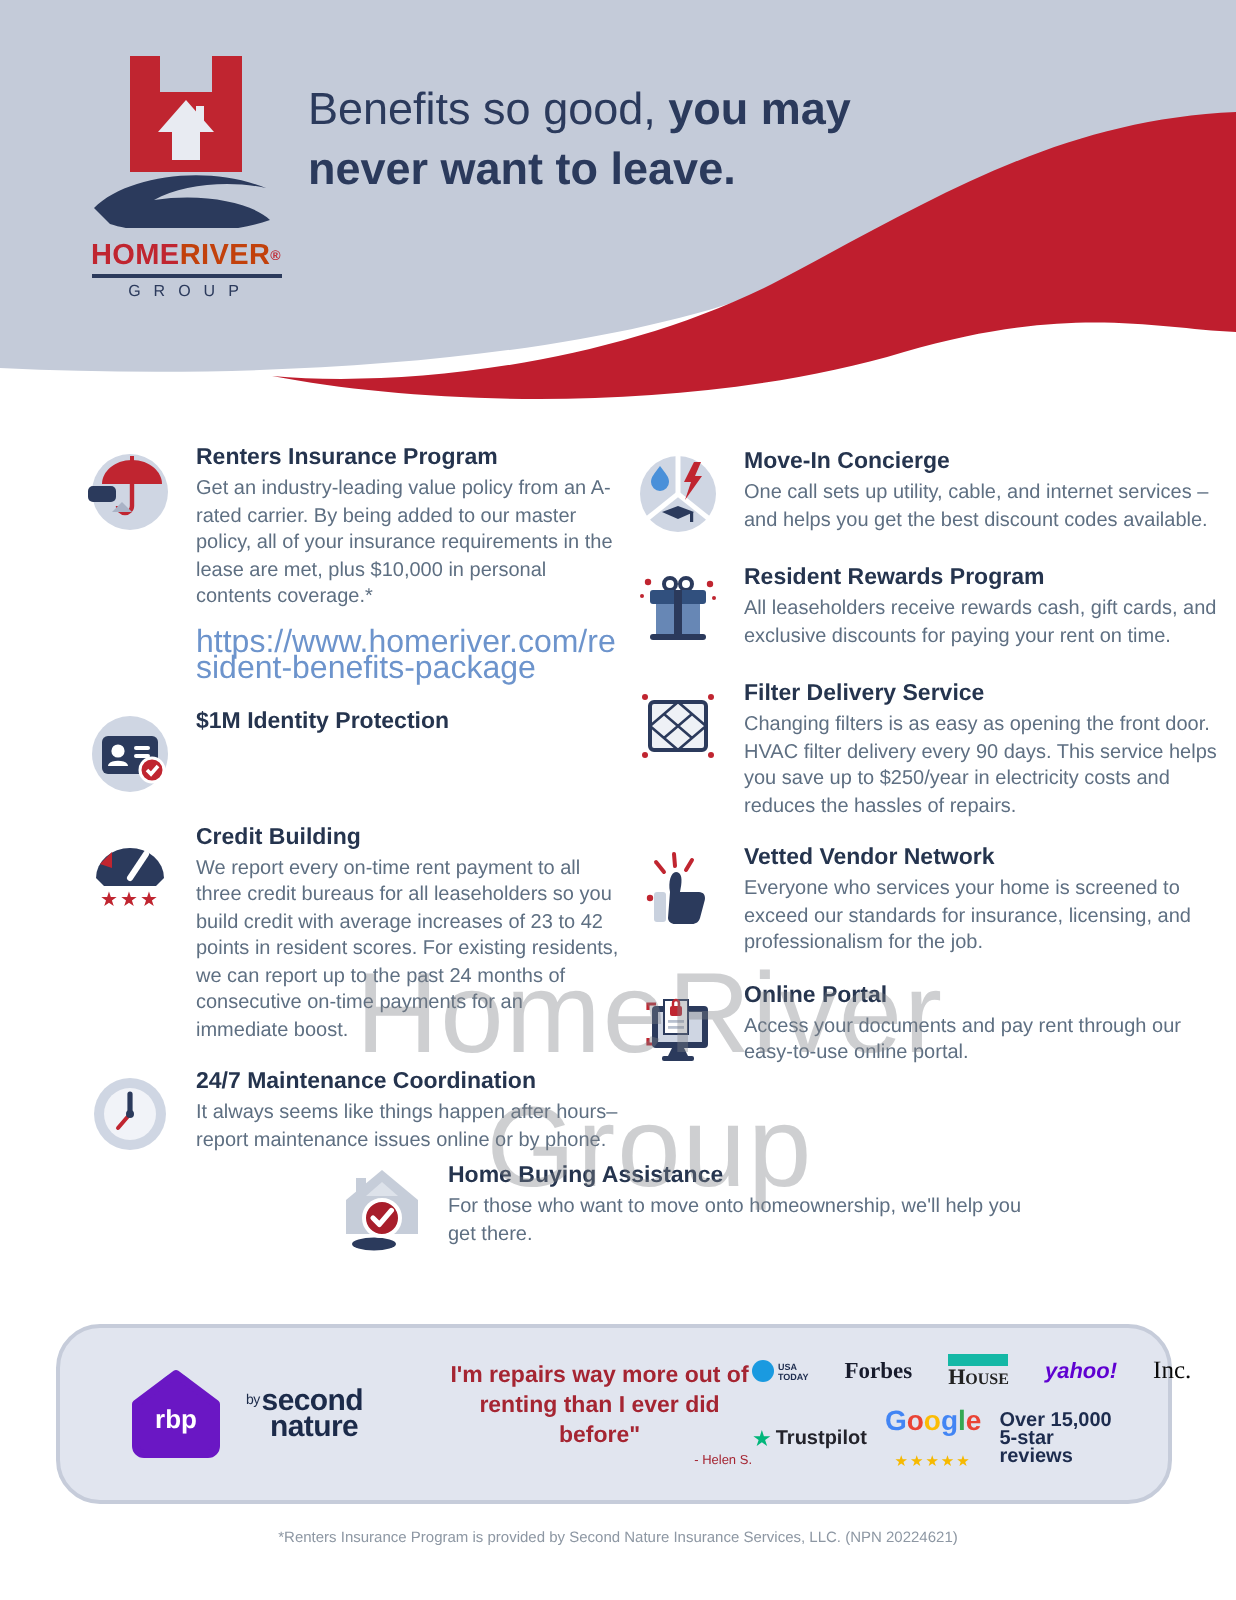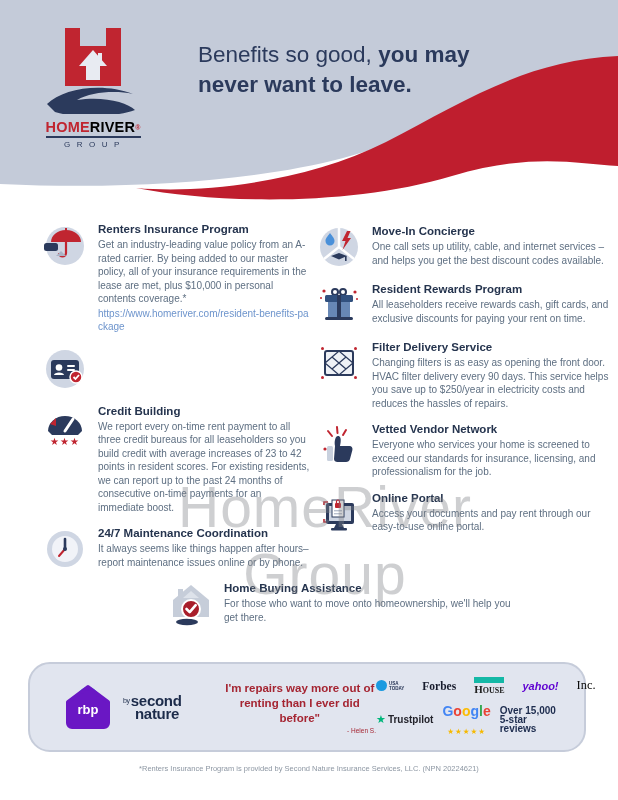--- a/index.html
+++ b/index.html
@@ -4,40 +4,40 @@
 <style>
   html,body{margin:0;padding:0;}
   body{width:618px;height:800px;background:#ffffff;font-family:"Liberation Sans",sans-serif;}
   .page{position:relative;width:618px;height:800px;overflow:hidden;background:#fff;}
 
   
   .hdr-svg{position:absolute;left:0;top:0;}
   .logo{position:absolute;left:40px;top:26px;width:106px;text-align:center;}
   .logo-name{font-weight:bold;font-size:14.5px;letter-spacing:.2px;border-bottom:2px solid #2b3a5c;padding-bottom:1px;display:inline-block;line-height:15px;}
   .logo-home{color:#c02530;text-align:center;}
-  .logo-river{color:#000000;}
+  .logo-river{color:#c2410c;}
   .logo-reg{font-size:7px;color:#c02530;vertical-align:top;}
   .logo-group{font-size:8px;letter-spacing:6.5px;color:#2b3a5c;margin-top:2px;margin-left:4px;}
-  .hdr-title{position:absolute;left:154px;top:40px;font-size:22.5px;line-height:30px;color:#2b3a5c;margin-left:44px;}
+  .hdr-title{position:absolute;left:154px;top:40px;font-size:22.5px;line-height:30px;color:#2b3a5c;}
   .hdr-title b{font-weight:bold;}
 
   
   .col{position:absolute;}
   #col-left{left:42px;top:222px;width:272px;}
   #col-right{left:316px;top:224px;width:296px;}
   #center-item{position:absolute;left:168px;top:581px;width:360px;}
   .benefit{display:flex;gap:10px;margin-bottom:12px;}
   .b-icon{width:46px;height:46px;flex:0 0 46px;display:inline-block;}
   .b-content{flex:1;}
   #col-left .b-content{max-width:212px;}
   #col-right .b-content{max-width:240px;}
   #center-item .b-content{max-width:300px;}
   .b-title{font-weight:bold;font-size:11.5px;color:#25344e;margin:1px 0 3px 0;}
   .b-body{font-size:10px;line-height:13.5px;color:#5e6f82;}
-  .b-link{display:block;font-size:10px;line-height:13.5px;color:#6d94cc;text-decoration:none;word-break:break-all;margin-top:1px;}
+  .b-link{display:block;font-size:16px;line-height:13.5px;color:#6d94cc;text-decoration:none;word-break:break-all;margin-top:9px;}
 
   
   .watermark{position:absolute;left:140px;top:474px;width:370px;text-align:center;font-size:57px;line-height:67px;color:rgba(125,130,134,0.38);pointer-events:none;z-index:5;letter-spacing:1px;}
 
   
   .footer-card{position:absolute;left:28px;top:662px;width:558px;height:90px;background:#e1e5ef;border:2px solid #c6ccda;border-radius:22px;display:flex;align-items:center;box-sizing:border-box;padding:0 16px;}
   .rbp-block{display:flex;align-items:center;gap:7px;margin-left:14px;}
   .sn-wordmark{color:#1c2b4a;font-weight:bold;font-size:15px;line-height:13px;letter-spacing:-.3px;}
   .sn-by{font-size:7px;font-weight:normal;vertical-align:top;margin-right:1px;color:#1c2b4a;}
   .quote-block{width:170px;margin-left:42px;}
@@ -112,20 +112,21 @@
             <circle cx="23" cy="23" r="19" fill="#cfd6e3"></circle>
             <rect x="9" y="14" width="28" height="19" rx="3" fill="#2b3a5c"></rect>
             <circle cx="17" cy="21.5" r="3.3" fill="#fff"></circle>
             <path d="M12 29 c0-3.5 10-3.5 10 0 z" fill="#fff"></path>
             <rect x="25" y="19" width="8" height="2" rx="1" fill="#fff"></rect>
             <rect x="25" y="23" width="8" height="2" rx="1" fill="#fff"></rect>
             <circle cx="34" cy="31" r="6" fill="#c02530" stroke="#fff" stroke-width="1.5"></circle>
             <path d="M31.5 31 l2 2 3.5-4" stroke="#fff" stroke-width="1.8" fill="none"></path>
           </svg></span>
         <div class="b-content">
+          <div class="b-title">$1M Identity Protection</div>
         </div>
       </div>
       <div class="benefit">
         <span class="b-icon"><svg width="46" height="46" viewBox="0 0 46 46">
             <path d="M6 27 A17 15 0 0 1 40 27 L36 31 H10 Z" fill="#2b3a5c"></path>
             <path d="M14 14 L8 20 L14 22 Z" fill="#c02530"></path>
             <line x1="23" y1="27" x2="31" y2="15" stroke="#fff" stroke-width="3" stroke-linecap="round"></line>
             <text x="23" y="41" text-anchor="middle" font-size="10" fill="#c02530" letter-spacing="1">★★★</text>
           </svg></span>
         <div class="b-content">

